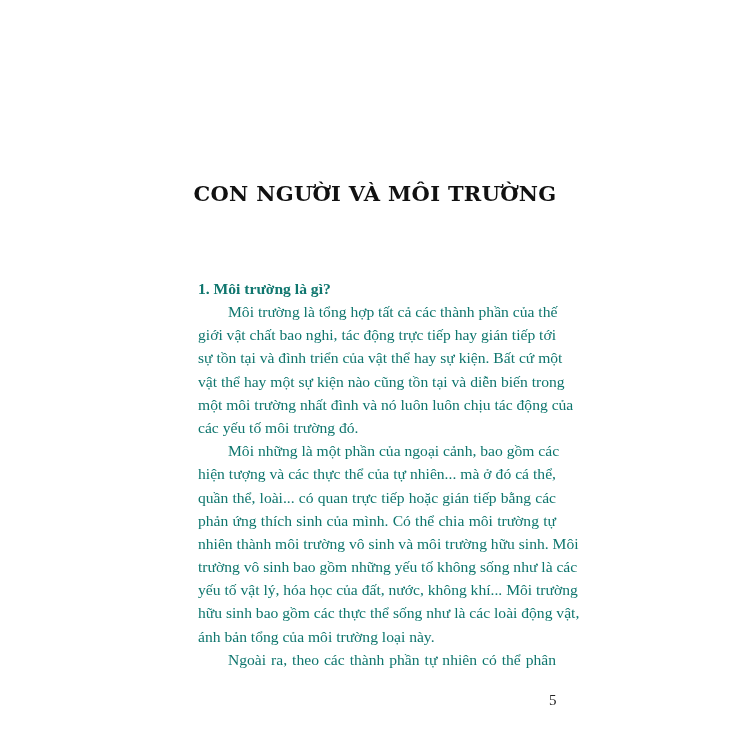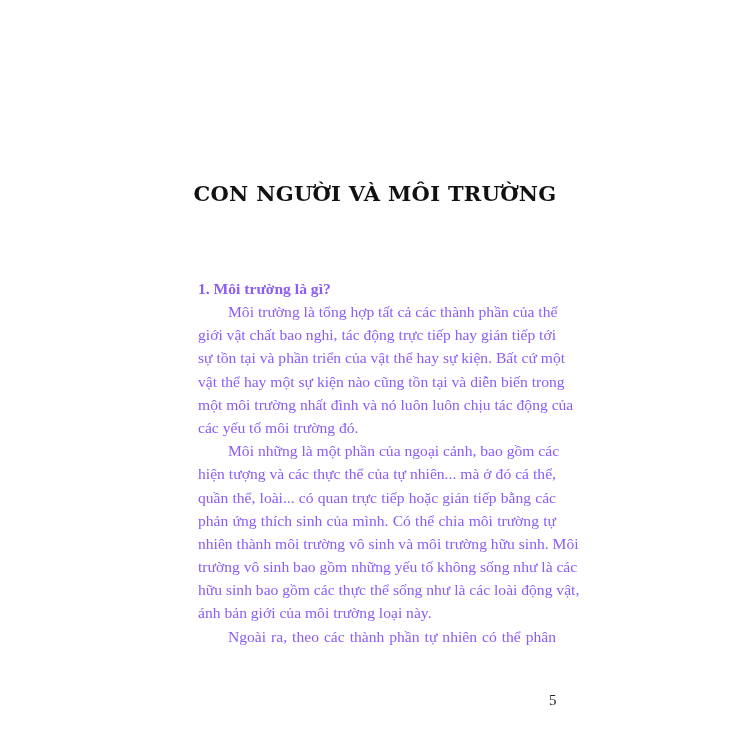--- a/index.html
+++ b/index.html
@@ -10,21 +10,21 @@
       font-family: "DejaVu Serif", "Liberation Serif", serif;
     }
     .title {
       position: absolute; left: 0; width: 750px; top: 172px;
       text-align: center; font-weight: bold; font-size: 21px; letter-spacing: 0.3px;
       color: #111;
     }
     .body {
       position: absolute; left: 198px; top: 268px; width: 358px;
       font-family: "Liberation Serif", "DejaVu Serif", serif;
-      font-size: 15.6px; color: #8b5cf6;
+      font-size: 15.6px; color: #0f766e;
     }
     .heading {
       font-family: "Liberation Serif", serif; font-weight: bold; font-size: 15.6px;
       height: 23px; line-height: 23px; white-space: nowrap;
     }
     .line {
       display: block; height: 23.2px; line-height: 23.2px;
       text-align: justify; text-align-last: justify; white-space: nowrap;
       overflow: visible;
     }
@@ -40,35 +40,36 @@
 
 <div class="page">
   <div class="title">CON NGƯỜI VÀ MÔI TRƯỜNG</div>
 
   <div class="body">
     <div class="heading">1. Môi trường là gì?</div>
 
     <div>
       <span class="line indent">Môi trường là tổng hợp tất cả các thành phần của thế</span>
       <span class="line">giới vật chất bao nghi, tác động trực tiếp hay gián tiếp tới</span>
-      <span class="line">sự tồn tại và phần triển của vật thể hay sự kiện. Bất cứ một</span>
+      <span class="line">sự tồn tại và đình triển của vật thể hay sự kiện. Bất cứ một</span>
       <span class="line">vật thể hay một sự kiện nào cũng tồn tại và diễn biến trong</span>
       <span class="line">một môi trường nhất đình và nó luôn luôn chịu tác động của</span>
       <span class="line last">các yếu tố môi trường đó.</span>
     </div>
 
     <div>
       <span class="line indent">Môi những là một phần của ngoại cảnh, bao gồm các</span>
       <span class="line">hiện tượng và các thực thể của tự nhiên... mà ở đó cá thể,</span>
       <span class="line">quần thể, loài... có quan trực tiếp hoặc gián tiếp bằng các</span>
       <span class="line">phản ứng thích sinh của mình. Có thể chia môi trường tự</span>
       <span class="line">nhiên thành môi trường vô sinh và môi trường hữu sinh. Môi</span>
       <span class="line">trường vô sinh bao gồm những yếu tố không sống như là các</span>
+      <span class="line">yếu tố vật lý, hóa học của đất, nước, không khí... Môi trường</span>
       <span class="line">hữu sinh bao gồm các thực thể sống như là các loài động vật,</span>
-      <span class="line last">ánh bản giới của môi trường loại này.</span>
+      <span class="line last">ánh bản tổng của môi trường loại này.</span>
     </div>
 
     <div>
       <span class="line indent">Ngoài ra, theo các thành phần tự nhiên có thể phân</span>
     </div>
   </div>
 
   <div class="pagenum">5</div>
 </div>
 

